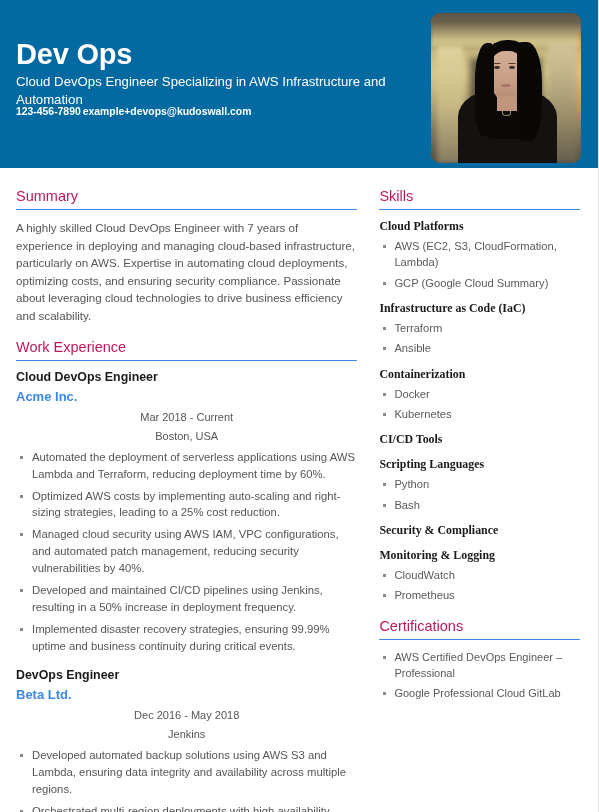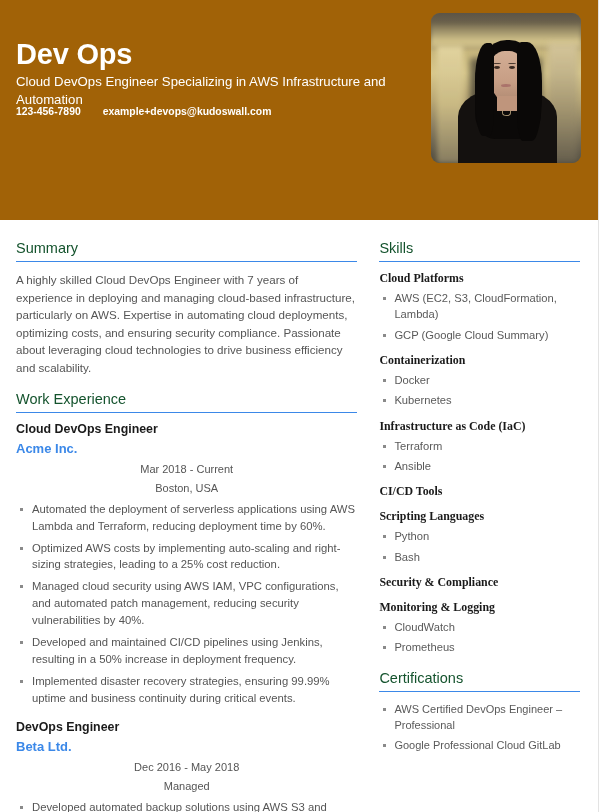--- a/index.html
+++ b/index.html
@@ -17,22 +17,22 @@
     height: 812px;
     background: #ffffff;
     overflow: hidden;
     border-right: 1px solid #e3e3e3;
   }
 
   
   .banner {
     position: relative;
     width: 599px;
-    height: 220px;
-    background: #a16207;
+    height: 168px;
+    background: #0369a1;
     overflow: hidden;
   }
 
   .banner-text {
     position: absolute;
     left: 16px;
     top: 38px;
     width: 410px;
   }
 
@@ -50,21 +50,21 @@
     line-height: 1.3;
     margin-top: 3px;
   }
 
   .contact-row {
     position: absolute;
     left: 16px;
     top: 106px;
     display: flex;
     align-items: flex-start;
-    gap: 22px;
+    gap: 2px;
   }
 
   .contact-item {
     color: #ffffff;
     font-size: 10.4px;
     font-weight: bold;
     white-space: nowrap;
   }
 
   
@@ -169,21 +169,21 @@
     width: 374px;
     padding: 20px 16px 0 16px;
   }
 
   .col-right {
     width: 225px;
     padding: 20px 18px 0 6px;
   }
 
   .section-title {
-    color: #14532d;
+    color: #be185d;
     font-size: 14.5px;
     font-weight: normal;
     padding-bottom: 5px;
   }
 
   .section-rule {
     height: 1px;
     background: #3b88e8;
     margin-bottom: 9px;
   }
@@ -367,21 +367,21 @@
             <li>Managed cloud security using AWS IAM, VPC configurations, and automated patch management, reducing security vulnerabilities by 40%.</li>
             <li>Developed and maintained CI/CD pipelines using Jenkins, resulting in a 50% increase in deployment frequency.</li>
             <li>Implemented disaster recovery strategies, ensuring 99.99% uptime and business continuity during critical events.</li>
           </ul>
         </div>
 
         <div class="job">
           <div class="job-title">DevOps Engineer</div>
           <div class="job-company">Beta Ltd.</div>
           <div class="job-dates">Dec 2016 - May 2018</div>
-          <div class="job-location">Managed</div>
+          <div class="job-location">Jenkins</div>
           <ul class="bullets">
             <li>Developed automated backup solutions using AWS S3 and Lambda, ensuring data integrity and availability across multiple regions.</li>
             <li>Orchestrated multi-region deployments with high availability, reducing downtime to nearly zero.</li>
 
           </ul>
         </div>
 
       </div>
     </div>
 
@@ -393,32 +393,32 @@
 
         <div class="skill-group">
           <div class="skill-group-title">Cloud Platforms</div>
           <ul class="skill-list">
             <li>AWS (EC2, S3, CloudFormation, Lambda)</li>
             <li>GCP (Google Cloud Summary)</li>
           </ul>
         </div>
 
         <div class="skill-group">
+          <div class="skill-group-title">Infrastructure as Code (IaC)</div>
+          <ul class="skill-list">
+            <li>Terraform</li>
+            <li>Ansible</li>
+          </ul>
+        </div>
+
+        <div class="skill-group">
           <div class="skill-group-title">Containerization</div>
           <ul class="skill-list">
             <li>Docker</li>
             <li>Kubernetes</li>
-          </ul>
-        </div>
-
-        <div class="skill-group">
-          <div class="skill-group-title">Infrastructure as Code (IaC)</div>
-          <ul class="skill-list">
-            <li>Terraform</li>
-            <li>Ansible</li>
           </ul>
         </div>
 
         <div class="skill-group">
           <div class="skill-group-title">CI/CD Tools</div>
         </div>
 
         <div class="skill-group">
           <div class="skill-group-title">Scripting Languages</div>
           <ul class="skill-list">

